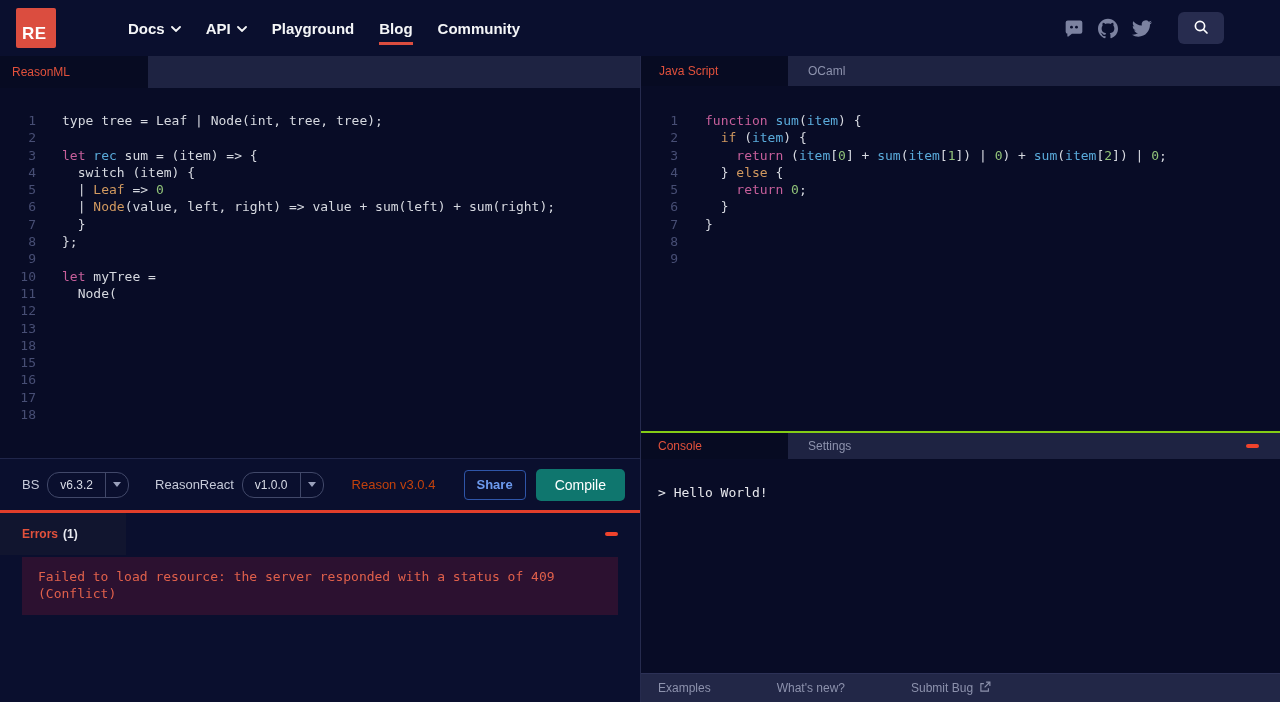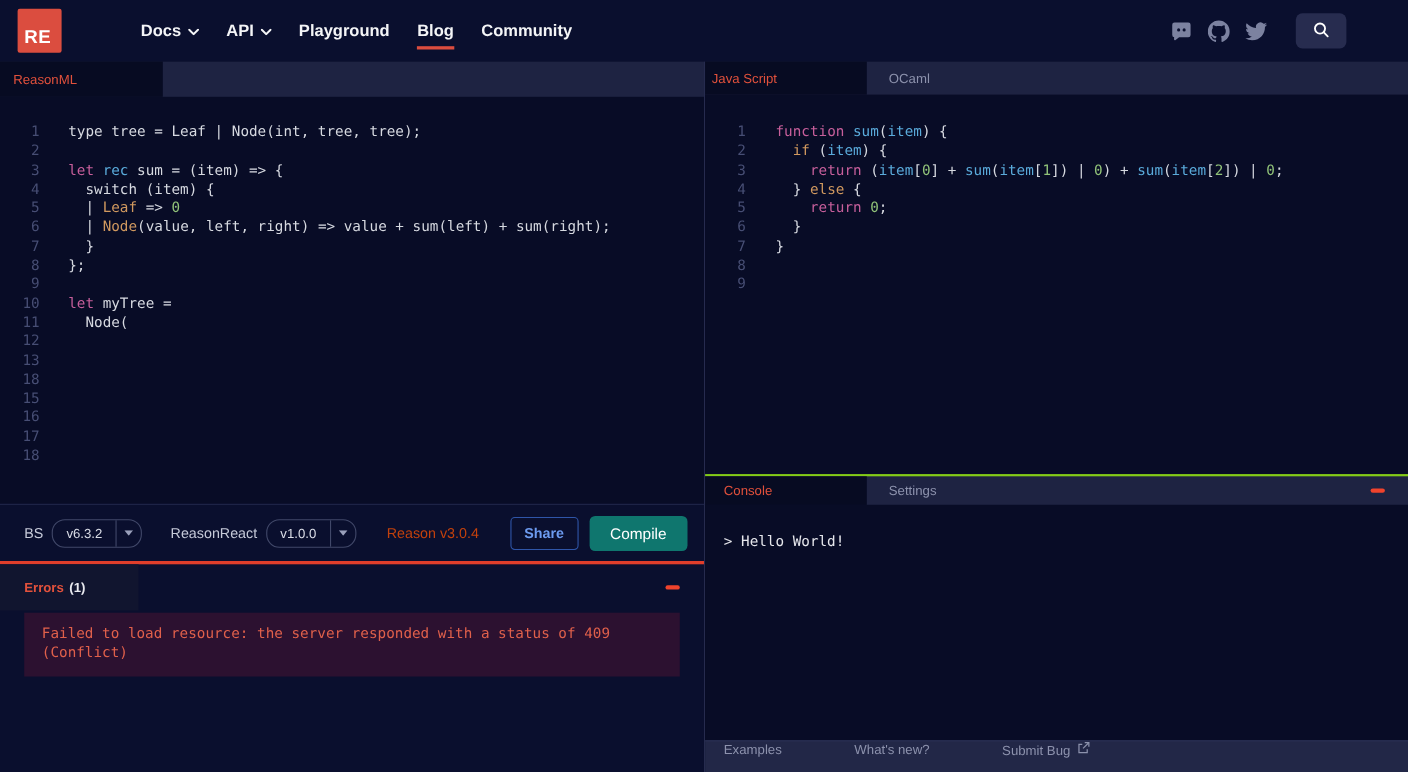--- a/index.html
+++ b/index.html
@@ -28,21 +28,21 @@
   .left-col { width:640px; flex:none; display:flex; flex-direction:column; background:#080c26; }
   .right-col { flex:1; display:flex; flex-direction:column; background:#080c26; min-width:0; }
 
   
   .tabbar { background:#1e2342; display:flex; align-items:stretch; flex:none; }
   .left-col .tabbar { height:32px; }
   .right-col .tabbar { height:30px; }
   .tab { display:flex; align-items:center; font-size:12px; color:#8d92ad; cursor:pointer; }
   .tab.active { background:#070b22; color:#e2513c; }
   .tab-reason { width:148px; padding-left:12px; }
-  .tab-js { width:147px; padding-left:6px; }
+  .tab-js { width:147px; padding-left:18px; }
   .tab-plain { padding:0 10px; margin-left:10px; }
 
   
   .editor { font-family:"DejaVu Sans Mono", monospace; font-size:13px; line-height:17.3px;
             padding-top:24px; overflow:hidden; }
   .editor-reason { height:370px; }
   .editor-js { height:345px; padding-top:26px; }
   .code-line { display:flex; white-space:pre; }
   .gutter { width:36px; text-align:right; color:#474e74; flex:none; user-select:none; }
   .editor-js .gutter { width:37px; }
@@ -84,21 +84,21 @@
 
   
   .console-bar { height:28px; background:#1e2342; border-top:2px solid #84cc16; display:flex; align-items:stretch; flex:none; }
   .tab-console { width:147px; padding-left:17px; }
   .console-bar .dash { margin:auto 21px auto auto; }
   .console-body { flex:1; background:#080c26; font-family:"DejaVu Sans Mono", monospace;
                   font-size:13px; color:#e6e7ec; padding:26px 0 0 17px; min-height:0; }
 
   
   .footer { height:29px; flex:none; background:#222747; border-top:1px solid #2c3156;
-            display:flex; align-items:flex-start; padding-left:17px; gap:66px; }
+            display:flex; align-items:center; padding-left:17px; gap:66px; }
   .footer-item { font-size:12px; color:#8d92ad; cursor:pointer; display:flex; align-items:center; gap:6px; }
   .footer-item svg { stroke:#8d92ad; }
 </style>
 </head>
 <body>
 
 <div class="app">
 
   <header class="nav">
     <div class="logo">

